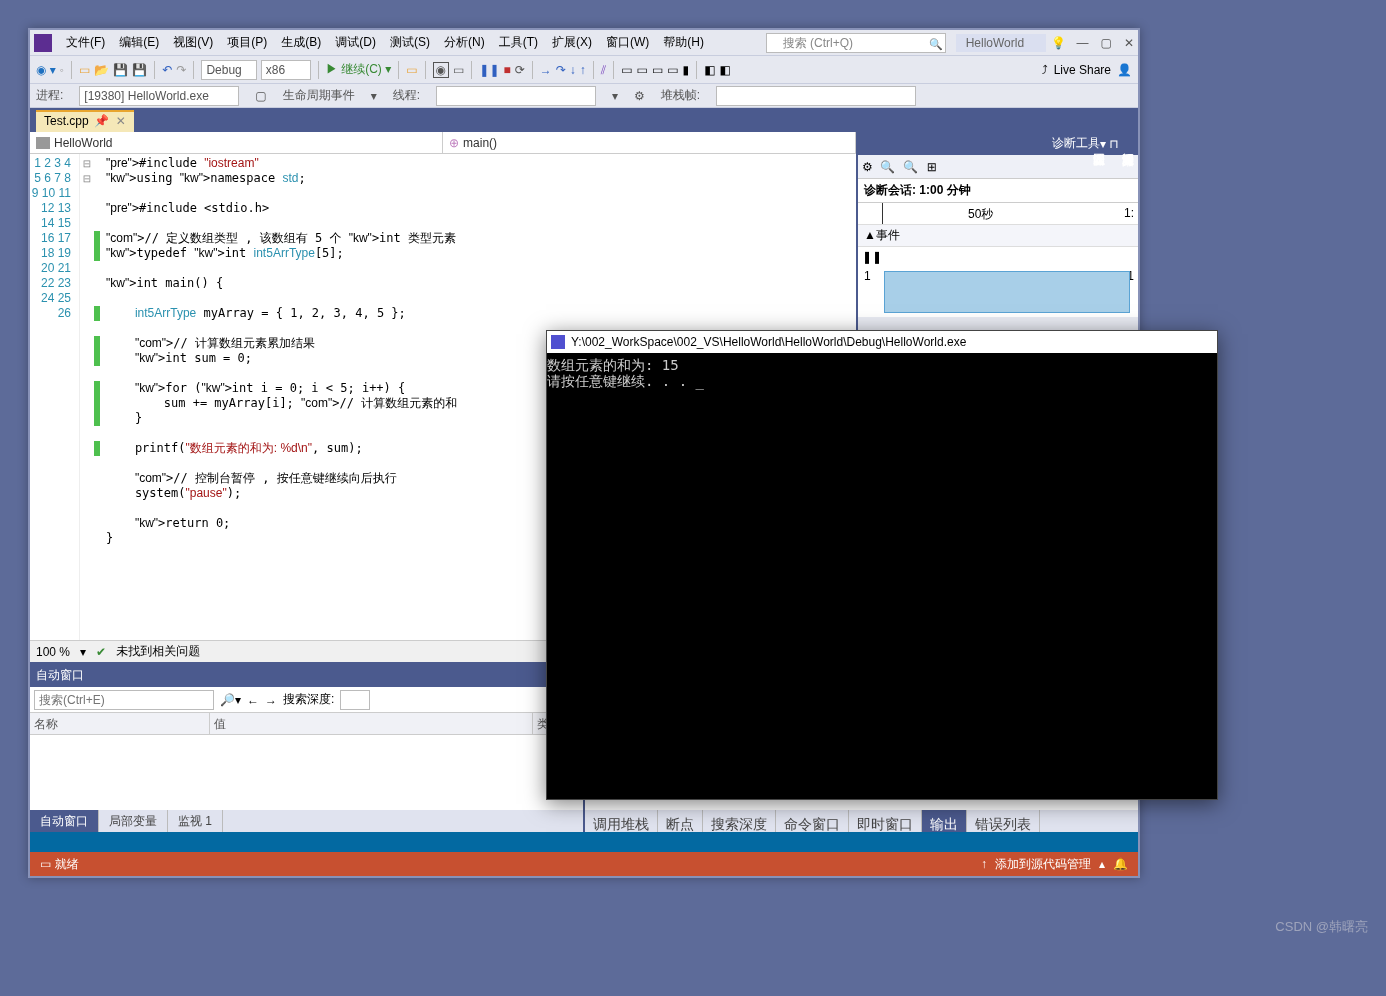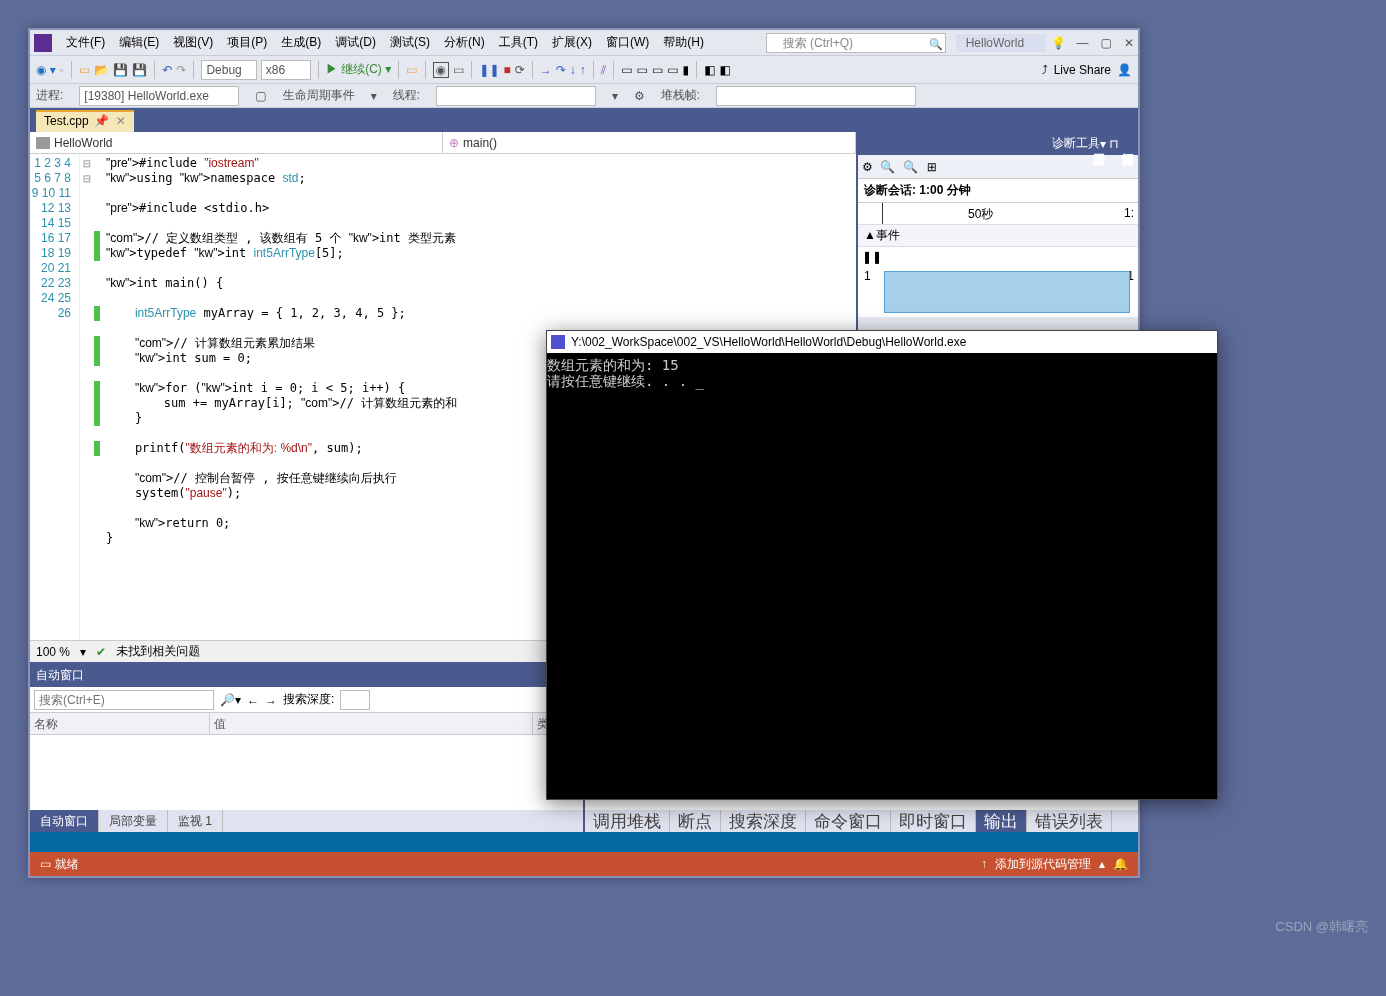--- a/index.html
+++ b/index.html
@@ -49,21 +49,21 @@
 .auto-search input{flex:0 0 180px;height:20px;border:1px solid #bbb;padding:0 4px}
 .auto-cols{height:22px;display:flex;background:#f0f1f6;border-bottom:1px solid #ccc}
 .auto-cols span{padding:3px 4px;border-right:1px solid #ccc;color:#555}
 .auto-body{flex:1;background:#fff}
 .auto-tabs{height:22px;background:#e0e3ef;display:flex}
 .auto-tabs span{padding:3px 10px;border-right:1px solid #bbb;color:#444}
 .auto-tabs .active{background:#4b5a8e;color:#fff}
 .out-win{flex:1;display:flex;flex-direction:column}
 .out-body{flex:1;background:#fff;padding:4px 8px;color:#333;font-family:Consolas,monospace;overflow:hidden}
 .out-tabs{height:22px;background:#e0e3ef;display:flex}
-.out-tabs span{padding:0 8px;border-right:1px solid #bbb;color:#444;font-size:17px}
+.out-tabs span{padding:6px 8px;border-right:1px solid #bbb;color:#444;font-size:14px}
 .out-tabs .active{background:#4b5a8e;color:#fff}
 .statusbar{height:24px;background:#c75030;color:#fff;display:flex;align-items:center;padding:0 10px;position:absolute;bottom:0;left:0;right:0}
 .statusbar .right{margin-left:auto;display:flex;align-items:center;gap:8px}
 .side-tabs{position:absolute;right:0;top:108px;width:20px;writing-mode:vertical-rl;background:#4b5a8e;color:#fff;padding:6px 2px;font-size:11px}
 .console{position:absolute;left:546px;top:330px;width:672px;height:470px;background:#000;border:1px solid #444;box-shadow:0 4px 20px rgba(0,0,0,.5)}
 .console-title{height:22px;background:#fff;display:flex;align-items:center;padding:8px 4px;gap:6px;color:#000;font-size:11px}
 .console-ico{width:14px;height:14px;background:#5050d0}
 .console-body{padding:4px 0 0 0;color:#ccc;font-family:NSimSun,SimSun,monospace;font-size:14px;line-height:16px;white-space:pre}
 .watermark{position:absolute;right:18px;bottom:60px;color:rgba(200,200,210,.6);font-size:13px}
 </style>

